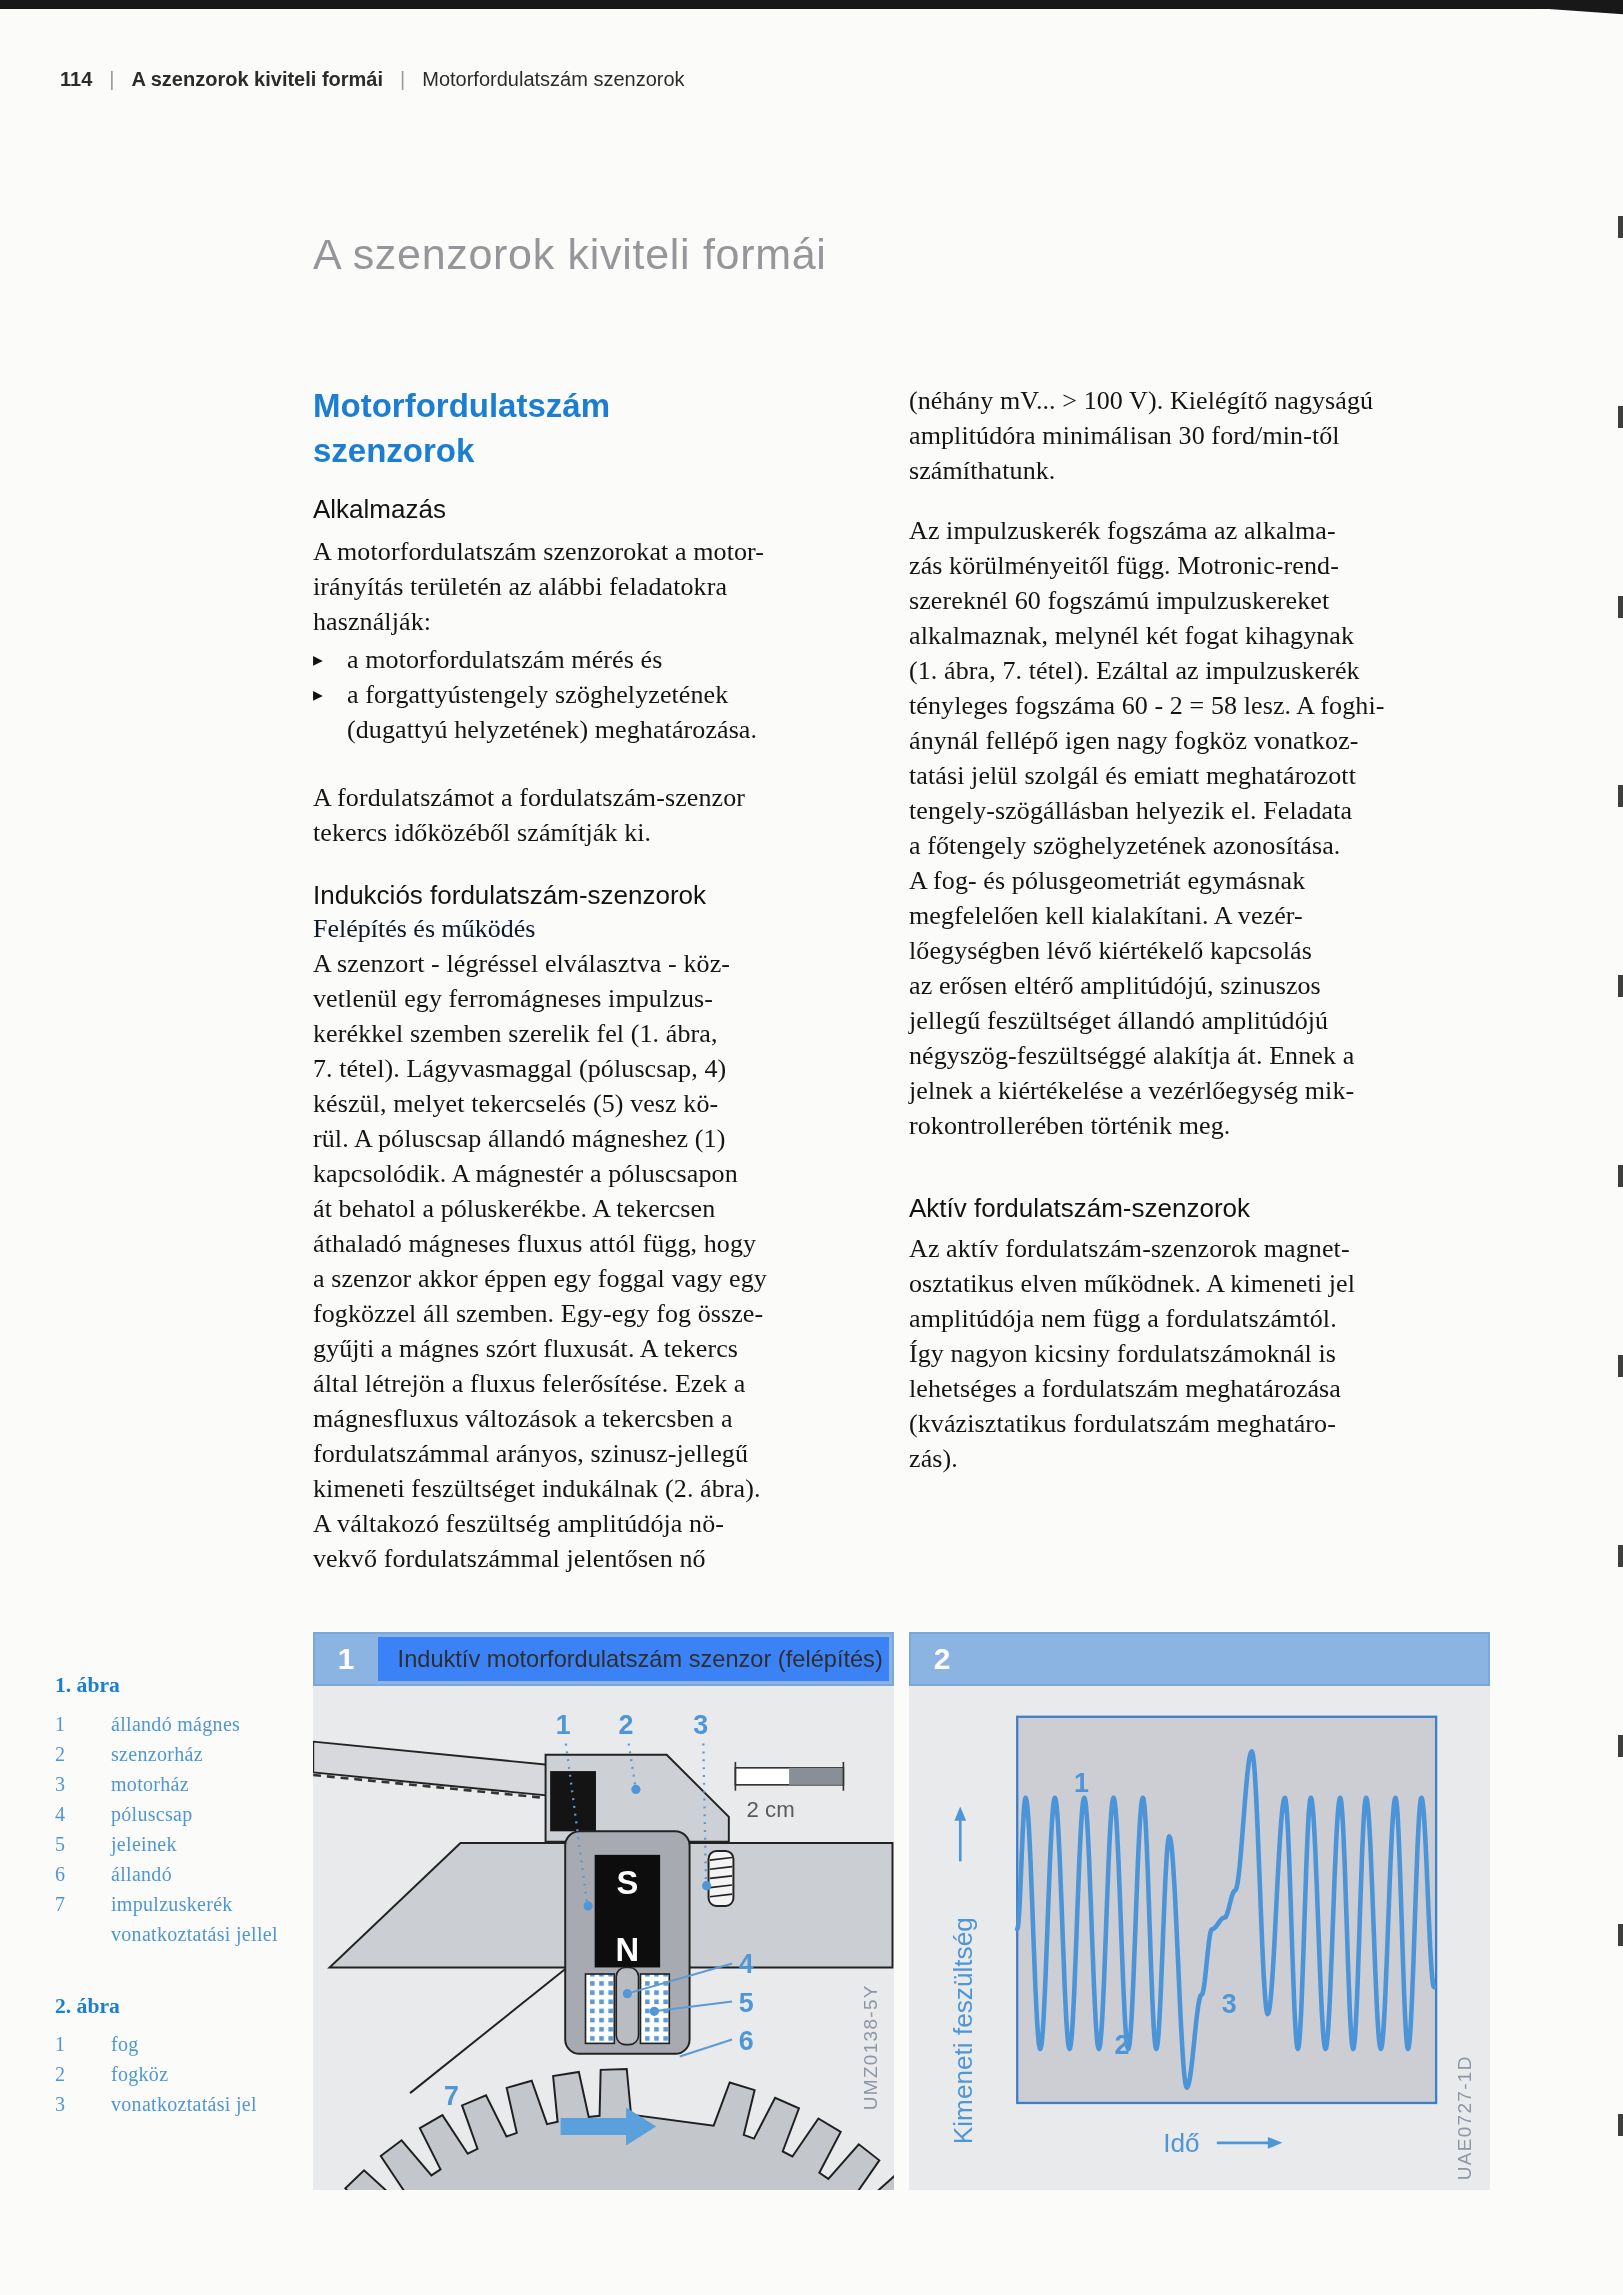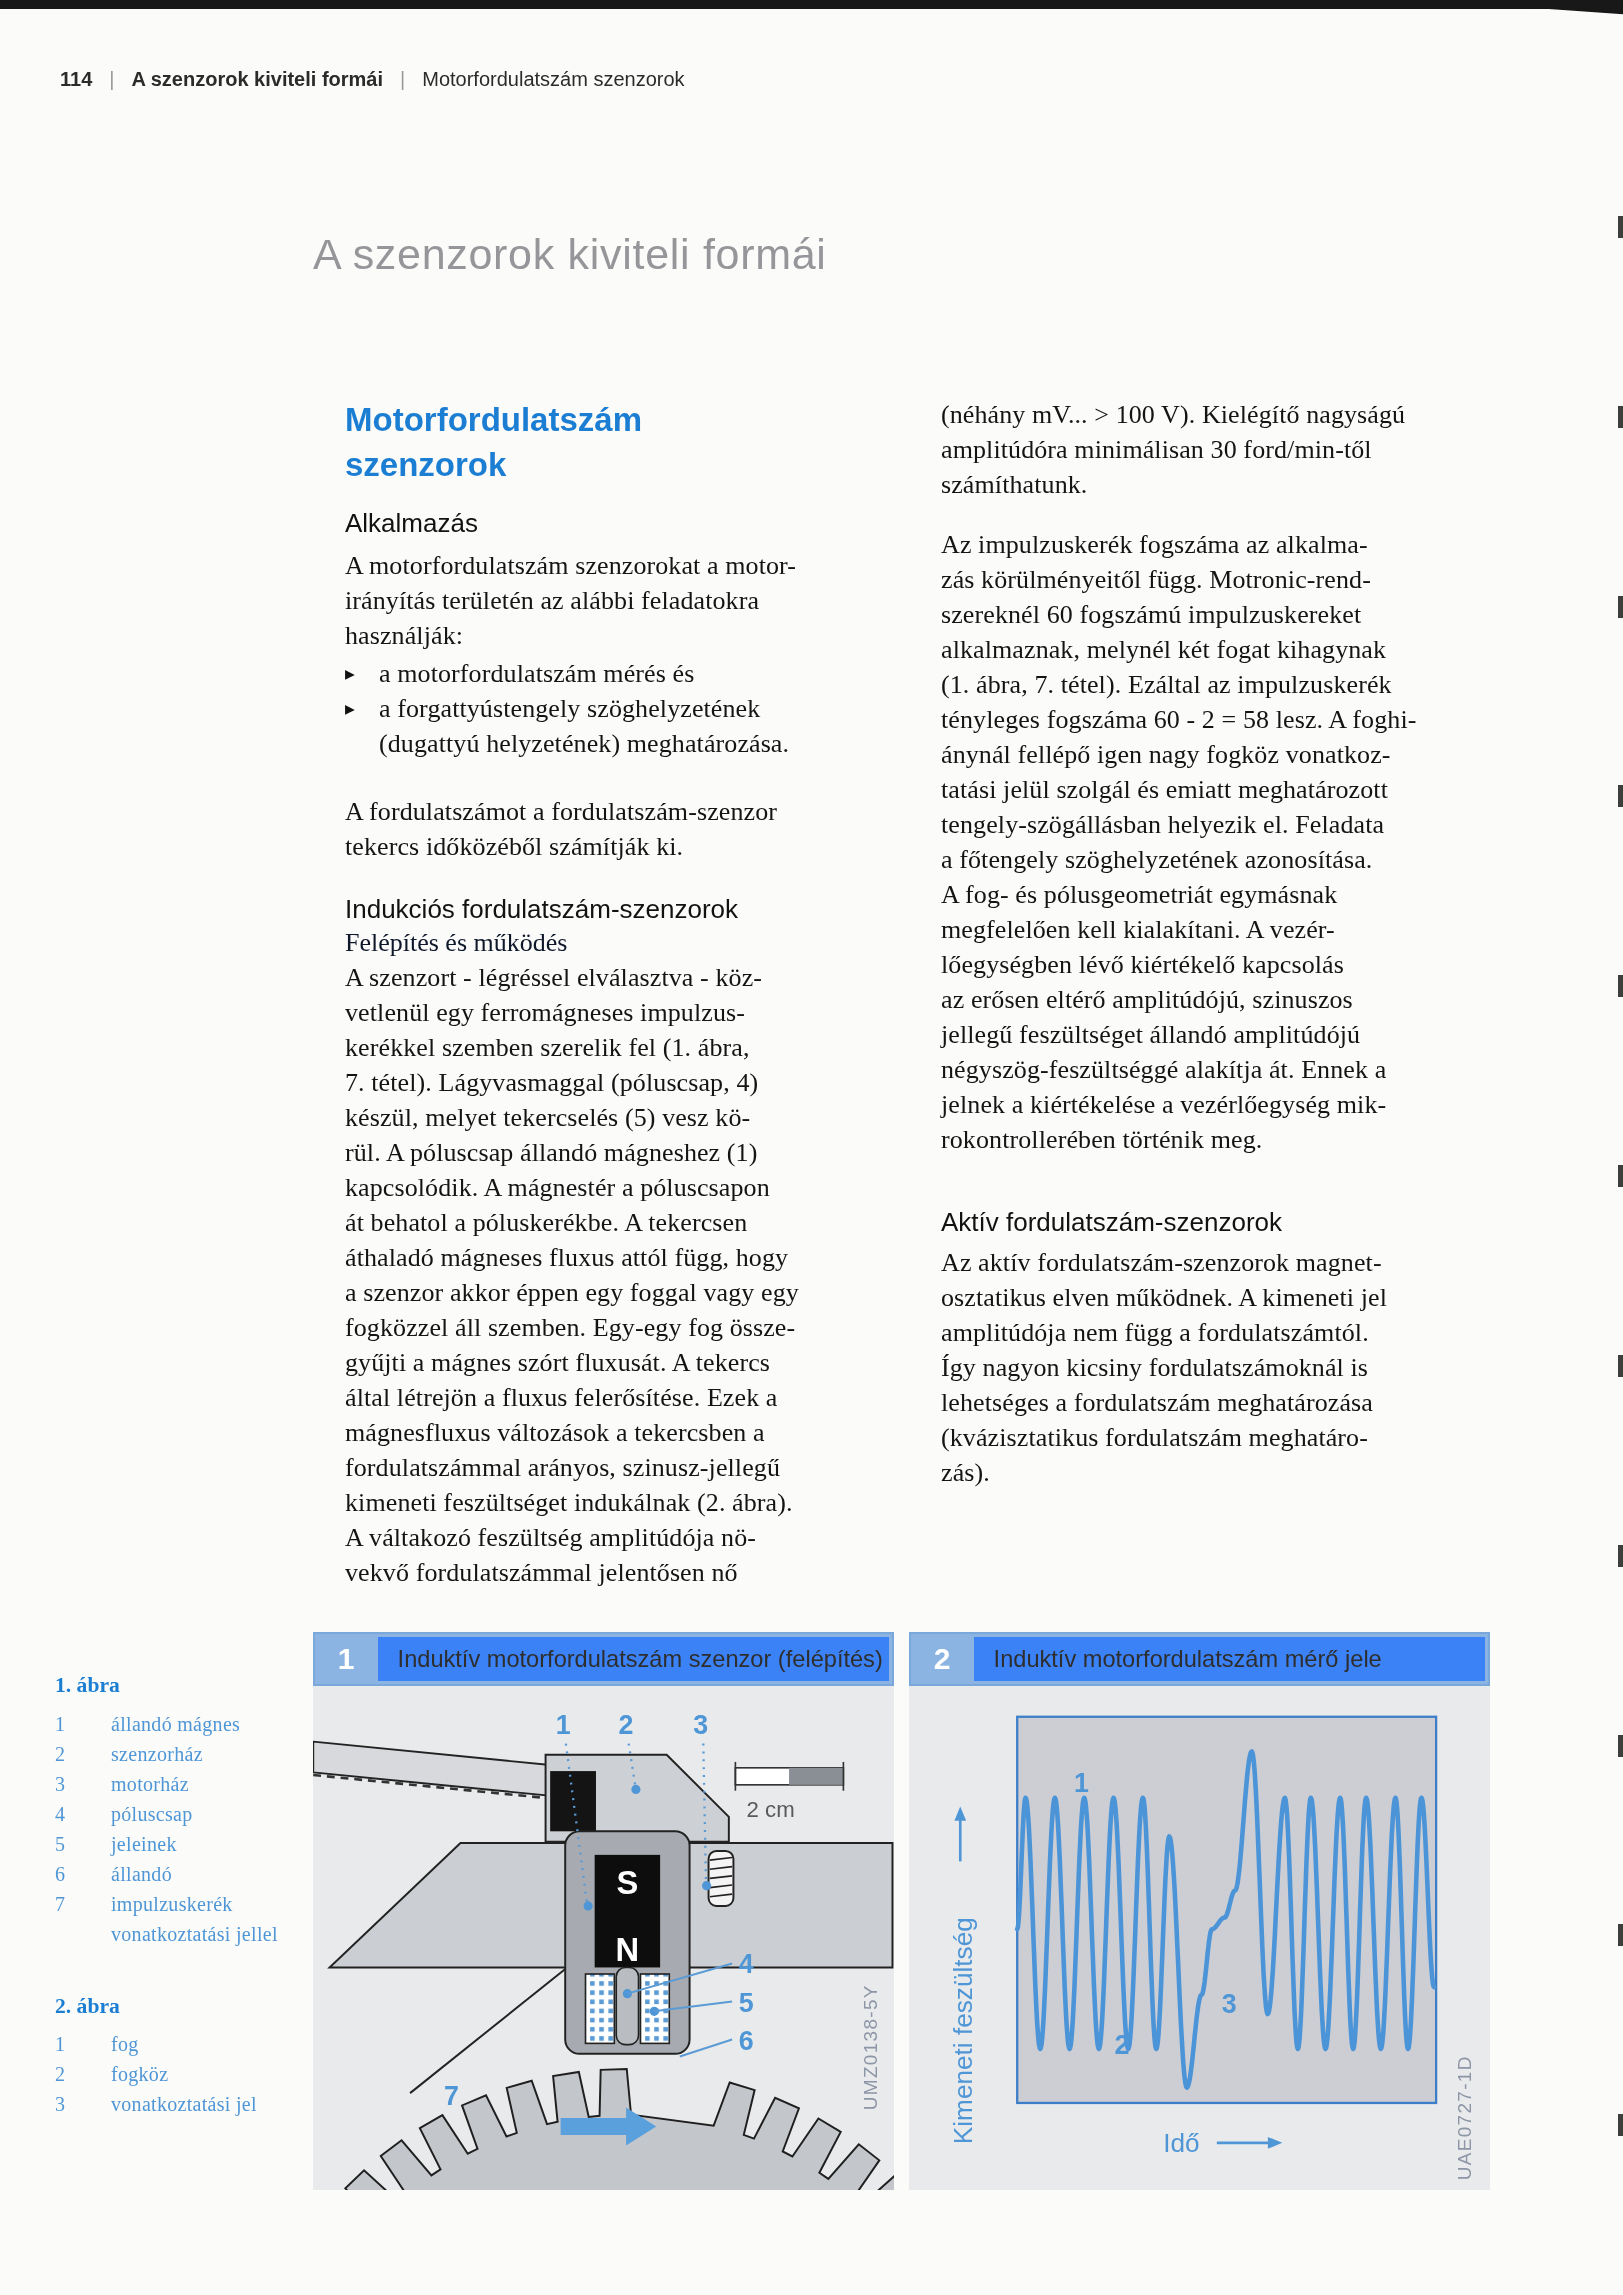--- a/index.html
+++ b/index.html
@@ -16,21 +16,21 @@
   .page-header{position:absolute;left:60px;top:68px;font-family:"Liberation Sans",sans-serif;
                font-size:20px;color:#2b2b2b;white-space:nowrap;}
   .page-header .b{font-weight:bold;}
   .page-header .sep{color:#9a9a9a;padding:0 17px;font-weight:normal;}
 
   
   .main-title{position:absolute;left:313px;top:230px;margin:0;font-family:"Liberation Sans",sans-serif;
               font-weight:400;font-size:43px;letter-spacing:0.7px;color:#96969a;}
 
   
-  .col{position:absolute;top:397px;width:556px;margin-left:32px;}
+  .col{position:absolute;top:383px;width:556px;}
   .col-left{left:313px;}
   .col-right{left:909px;}
   .blue-heading{margin:0;font-family:"Liberation Sans",sans-serif;font-weight:bold;font-size:33px;
                 line-height:45px;color:#1b7ed3;white-space:pre-line;}
   .h-sans{margin:0;font-family:"Liberation Sans",sans-serif;font-weight:normal;font-size:26px;
           line-height:31px;color:#121212;}
   .mt1{margin-top:21px;}
   .para{margin:0;white-space:pre-line;font-size:26px;line-height:35px;letter-spacing:0.1px;}
   .p-top{margin-top:9.2px;}
   .p-gap{margin-top:33px;}
@@ -303,21 +303,20 @@
         <text x="650" y="556" class="callout">6</text>
         <text x="200" y="640" class="callout">7</text>
         <text transform="translate(862,648) rotate(-90)" class="fig-code">UMZ0138-5Y</text>
       </svg>
     </div>
   </figure>
 
   <figure class="fig fig2">
     <div class="fig-strip">
       <div class="fig-badge">2</div>
-      <div class="fig-capbar">Induktív motorfordulatszám mérő jele</div>
     </div>
     <div class="fig-content">
       <svg width="581" height="504" viewBox="0 0 887 770">
         <rect x="0" y="0" width="887" height="770" fill="#e9eaec"></rect>
         <rect x="165" y="47" width="640" height="590" fill="#cdced3" stroke="#3d7ec9" stroke-width="3.5"></rect>
         <path id="signalPath" d="M165.0,371.5 L165.5,370.6 L166.1,368.1 L166.6,363.9 L167.1,358.1 L167.7,350.8 L168.2,342.1 L168.7,332.3 L169.3,321.4 L169.8,309.6 L170.3,297.2 L170.9,284.3 L171.4,271.2 L171.9,258.1 L172.5,245.2 L173.0,232.8 L173.5,221.1 L174.1,210.1 L174.6,200.3 L175.1,191.6 L175.7,184.3 L176.2,178.5 L176.7,174.3 L177.3,171.8 L177.8,170.9 L178.7,172.5 L179.7,177.4 L180.6,185.5 L181.5,196.6 L182.5,210.5 L183.4,227.1 L184.3,245.9 L185.3,266.8 L186.2,289.3 L187.1,313.0 L188.1,337.6 L189.0,362.6 L189.9,387.7 L190.9,412.3 L191.8,436.0 L192.7,458.5 L193.7,479.4 L194.6,498.2 L195.5,514.8 L196.5,528.7 L197.4,539.8 L198.3,547.9 L199.3,552.8 L200.2,554.4 L201.1,552.8 L202.1,547.9 L203.0,539.8 L203.9,528.7 L204.9,514.8 L205.8,498.2 L206.7,479.4 L207.7,458.5 L208.6,436.0 L209.5,412.3 L210.5,387.7 L211.4,362.7 L212.3,337.6 L213.3,313.0 L214.2,289.3 L215.1,266.8 L216.1,245.9 L217.0,227.1 L217.9,210.5 L218.9,196.6 L219.8,185.5 L220.7,177.4 L221.7,172.5 L222.6,170.9 L223.5,172.5 L224.5,177.4 L225.4,185.5 L226.3,196.6 L227.3,210.5 L228.2,227.1 L229.1,245.9 L230.1,266.8 L231.0,289.3 L231.9,313.0 L232.9,337.6 L233.8,362.6 L234.7,387.7 L235.7,412.3 L236.6,436.0 L237.5,458.5 L238.5,479.4 L239.4,498.2 L240.3,514.8 L241.3,528.7 L242.2,539.8 L243.1,547.9 L244.1,552.8 L245.0,554.4 L245.9,552.8 L246.9,547.9 L247.8,539.8 L248.7,528.7 L249.7,514.8 L250.6,498.2 L251.5,479.4 L252.5,458.5 L253.4,436.0 L254.3,412.3 L255.3,387.7 L256.2,362.7 L257.1,337.6 L258.1,313.0 L259.0,289.3 L259.9,266.8 L260.9,245.9 L261.8,227.1 L262.7,210.5 L263.7,196.6 L264.6,185.5 L265.5,177.4 L266.5,172.5 L267.4,170.9 L268.3,172.5 L269.3,177.4 L270.2,185.5 L271.1,196.6 L272.1,210.5 L273.0,227.1 L273.9,245.9 L274.9,266.8 L275.8,289.3 L276.7,313.0 L277.7,337.6 L278.6,362.6 L279.5,387.7 L280.5,412.3 L281.4,436.0 L282.3,458.5 L283.3,479.4 L284.2,498.2 L285.1,514.8 L286.1,528.7 L287.0,539.8 L287.9,547.9 L288.9,552.8 L289.8,554.4 L290.7,552.8 L291.7,547.9 L292.6,539.8 L293.5,528.7 L294.5,514.8 L295.4,498.2 L296.3,479.4 L297.3,458.5 L298.2,436.0 L299.1,412.3 L300.1,387.7 L301.0,362.7 L301.9,337.6 L302.9,313.0 L303.8,289.3 L304.7,266.8 L305.7,245.9 L306.6,227.1 L307.5,210.5 L308.5,196.6 L309.4,185.5 L310.3,177.4 L311.3,172.5 L312.2,170.9 L313.1,172.5 L314.1,177.4 L315.0,185.5 L315.9,196.6 L316.9,210.5 L317.8,227.1 L318.7,245.9 L319.7,266.8 L320.6,289.3 L321.5,313.0 L322.5,337.6 L323.4,362.6 L324.3,387.7 L325.3,412.3 L326.2,436.0 L327.1,458.5 L328.1,479.4 L329.0,498.2 L329.9,514.8 L330.9,528.7 L331.8,539.8 L332.7,547.9 L333.7,552.8 L334.6,554.4 L335.5,552.8 L336.5,547.9 L337.4,539.8 L338.3,528.7 L339.3,514.8 L340.2,498.2 L341.1,479.4 L342.1,458.5 L343.0,436.0 L343.9,412.3 L344.9,387.7 L345.8,362.7 L346.7,337.6 L347.7,313.0 L348.6,289.3 L349.5,266.8 L350.5,245.9 L351.4,227.1 L352.3,210.5 L353.3,196.6 L354.2,185.5 L355.1,177.4 L356.1,172.5 L357.0,170.9 L357.9,172.5 L358.7,177.4 L359.6,185.5 L360.4,196.6 L361.3,210.5 L362.1,227.1 L363.0,245.9 L363.8,266.8 L364.7,289.3 L365.5,313.0 L366.4,337.6 L367.2,362.6 L368.1,387.7 L368.9,412.3 L369.8,436.0 L370.7,458.5 L371.5,479.4 L372.4,498.2 L373.2,514.8 L374.1,528.7 L374.9,539.8 L375.8,547.9 L376.6,552.8 L377.5,554.4 L378.3,553.0 L379.1,548.9 L380.0,542.0 L380.8,532.7 L381.6,520.9 L382.4,506.9 L383.3,490.9 L384.1,473.3 L384.9,454.2 L385.7,434.1 L386.6,413.3 L387.4,392.1 L388.2,371.0 L389.1,350.2 L389.9,330.1 L390.7,311.0 L391.5,293.4 L392.4,277.4 L393.2,263.4 L394.0,251.6 L394.8,242.3 L395.7,235.4 L396.5,231.3 L397.3,229.9 L398.4,231.5 L399.6,236.4 L400.7,244.5 L401.8,255.6 L402.9,269.5 L404.0,286.1 L405.2,304.9 L406.3,325.8 L407.4,348.3 L408.5,372.0 L409.6,396.6 L410.8,421.6 L411.9,446.7 L413.0,471.3 L414.1,495.0 L415.2,517.5 L416.4,538.4 L417.5,557.2 L418.6,573.8 L419.7,587.7 L420.8,598.8 L422.0,606.9 L423.1,611.8 L424.2,613.4 L425.1,612.8 L426.1,611.0 L427.0,608.0 L427.9,603.9 L428.9,598.8 L429.8,592.7 L430.7,585.7 L431.7,578.0 L432.6,569.7 L433.5,560.9 L434.5,551.8 L435.4,542.6 L436.3,533.4 L437.3,524.3 L438.2,515.5 L439.1,507.2 L440.1,499.5 L441.0,492.5 L441.9,486.4 L442.9,481.3 L443.8,477.2 L444.7,474.2 L445.7,472.4 L446.6,471.8 L447.3,471.4 L447.9,470.1 L448.6,468.0 L449.3,465.1 L449.9,461.4 L450.6,457.1 L451.3,452.2 L451.9,446.7 L452.6,440.8 L453.3,434.6 L453.9,428.2 L454.6,421.6 L455.3,415.1 L455.9,408.7 L456.6,402.5 L457.3,396.6 L457.9,391.1 L458.6,386.2 L459.3,381.9 L459.9,378.2 L460.6,375.3 L461.3,373.2 L461.9,371.9 L462.6,371.5 L463.4,371.4 L464.2,371.2 L465.0,370.8 L465.8,370.3 L466.6,369.7 L467.4,368.9 L468.2,368.0 L469.0,367.1 L469.8,366.0 L470.6,364.9 L471.4,363.8 L472.2,362.7 L473.0,361.5 L473.8,360.4 L474.6,359.3 L475.4,358.2 L476.2,357.3 L477.0,356.4 L477.8,355.6 L478.6,355.0 L479.4,354.5 L480.2,354.1 L481.0,353.9 L481.8,353.8 L482.5,353.6 L483.1,353.1 L483.8,352.2 L484.5,351.0 L485.1,349.5 L485.8,347.8 L486.5,345.7 L487.1,343.5 L487.8,341.1 L488.5,338.5 L489.1,335.8 L489.8,333.1 L490.5,330.5 L491.1,327.8 L491.8,325.2 L492.5,322.8 L493.1,320.6 L493.8,318.5 L494.5,316.8 L495.1,315.3 L495.8,314.1 L496.5,313.2 L497.1,312.7 L497.8,312.5 L498.9,311.6 L499.9,308.9 L501.0,304.4 L502.1,298.3 L503.1,290.6 L504.2,281.4 L505.3,271.0 L506.3,259.4 L507.4,246.9 L508.5,233.8 L509.5,220.2 L510.6,206.3 L511.7,192.4 L512.7,178.8 L513.8,165.7 L514.9,153.2 L515.9,141.6 L517.0,131.2 L518.1,122.0 L519.1,114.3 L520.2,108.2 L521.3,103.7 L522.3,101.0 L523.4,100.1 L524.4,101.8 L525.4,106.9 L526.4,115.4 L527.5,127.0 L528.5,141.6 L529.5,158.9 L530.5,178.6 L531.5,200.4 L532.5,223.9 L533.5,248.8 L534.5,274.5 L535.6,300.7 L536.6,326.9 L537.6,352.6 L538.6,377.5 L539.6,401.0 L540.6,422.8 L541.6,442.5 L542.7,459.8 L543.7,474.4 L544.7,486.0 L545.7,494.5 L546.7,499.6 L547.7,501.3 L548.8,499.9 L549.9,495.7 L551.0,488.7 L552.1,479.2 L553.2,467.2 L554.3,452.9 L555.4,436.7 L556.5,418.7 L557.6,399.3 L558.7,378.9 L559.7,357.7 L560.8,336.1 L561.9,314.5 L563.0,293.3 L564.1,272.9 L565.2,253.5 L566.3,235.5 L567.4,219.3 L568.5,205.0 L569.6,193.0 L570.7,183.5 L571.8,176.5 L572.9,172.3 L574.0,170.9 L574.8,172.5 L575.6,177.4 L576.4,185.5 L577.3,196.6 L578.1,210.5 L578.9,227.1 L579.7,245.9 L580.6,266.8 L581.4,289.3 L582.2,313.0 L583.1,337.6 L583.9,362.6 L584.7,387.7 L585.5,412.3 L586.4,436.0 L587.2,458.5 L588.0,479.4 L588.8,498.2 L589.7,514.8 L590.5,528.7 L591.3,539.8 L592.1,547.9 L593.0,552.8 L593.8,554.4 L594.6,552.8 L595.5,547.9 L596.3,539.8 L597.1,528.7 L597.9,514.8 L598.8,498.2 L599.6,479.4 L600.4,458.5 L601.2,436.0 L602.1,412.3 L602.9,387.7 L603.7,362.7 L604.5,337.6 L605.4,313.0 L606.2,289.3 L607.0,266.8 L607.9,245.9 L608.7,227.1 L609.5,210.5 L610.3,196.6 L611.2,185.5 L612.0,177.4 L612.8,172.5 L613.6,170.9 L614.6,172.5 L615.5,177.4 L616.4,185.5 L617.4,196.6 L618.3,210.5 L619.2,227.1 L620.2,245.9 L621.1,266.8 L622.0,289.3 L623.0,313.0 L623.9,337.6 L624.8,362.6 L625.8,387.7 L626.7,412.3 L627.6,436.0 L628.6,458.5 L629.5,479.4 L630.4,498.2 L631.4,514.8 L632.3,528.7 L633.2,539.8 L634.2,547.9 L635.1,552.8 L636.0,554.4 L637.0,552.8 L637.9,547.9 L638.8,539.8 L639.8,528.7 L640.7,514.8 L641.6,498.2 L642.6,479.4 L643.5,458.5 L644.4,436.0 L645.4,412.3 L646.3,387.7 L647.2,362.7 L648.2,337.6 L649.1,313.0 L650.0,289.3 L651.0,266.8 L651.9,245.9 L652.8,227.1 L653.8,210.5 L654.7,196.6 L655.6,185.5 L656.6,177.4 L657.5,172.5 L658.4,170.9 L659.3,172.5 L660.1,177.4 L660.9,185.5 L661.7,196.6 L662.6,210.5 L663.4,227.1 L664.2,245.9 L665.1,266.8 L665.9,289.3 L666.7,313.0 L667.5,337.6 L668.4,362.6 L669.2,387.7 L670.0,412.3 L670.8,436.0 L671.7,458.5 L672.5,479.4 L673.3,498.2 L674.1,514.8 L675.0,528.7 L675.8,539.8 L676.6,547.9 L677.5,552.8 L678.3,554.4 L679.1,552.8 L679.9,547.9 L680.8,539.8 L681.6,528.7 L682.4,514.8 L683.2,498.2 L684.1,479.4 L684.9,458.5 L685.7,436.0 L686.5,412.3 L687.4,387.7 L688.2,362.7 L689.0,337.6 L689.9,313.0 L690.7,289.3 L691.5,266.8 L692.3,245.9 L693.2,227.1 L694.0,210.5 L694.8,196.6 L695.6,185.5 L696.5,177.4 L697.3,172.5 L698.1,170.9 L699.1,172.5 L700.0,177.4 L700.9,185.5 L701.9,196.6 L702.8,210.5 L703.7,227.1 L704.7,245.9 L705.6,266.8 L706.5,289.3 L707.5,313.0 L708.4,337.6 L709.3,362.6 L710.3,387.7 L711.2,412.3 L712.1,436.0 L713.1,458.5 L714.0,479.4 L714.9,498.2 L715.9,514.8 L716.8,528.7 L717.7,539.8 L718.7,547.9 L719.6,552.8 L720.5,554.4 L721.5,552.8 L722.4,547.9 L723.3,539.8 L724.3,528.7 L725.2,514.8 L726.1,498.2 L727.1,479.4 L728.0,458.5 L728.9,436.0 L729.9,412.3 L730.8,387.7 L731.7,362.7 L732.7,337.6 L733.6,313.0 L734.5,289.3 L735.5,266.8 L736.4,245.9 L737.3,227.1 L738.3,210.5 L739.2,196.6 L740.1,185.5 L741.1,177.4 L742.0,172.5 L742.9,170.9 L743.7,172.5 L744.5,177.4 L745.3,185.5 L746.1,196.6 L746.9,210.5 L747.7,227.1 L748.5,245.9 L749.3,266.8 L750.1,289.3 L750.9,313.0 L751.7,337.6 L752.5,362.6 L753.3,387.7 L754.1,412.3 L754.9,436.0 L755.7,458.5 L756.5,479.4 L757.3,498.2 L758.1,514.8 L758.9,528.7 L759.7,539.8 L760.5,547.9 L761.3,552.8 L762.1,554.4 L763.0,552.8 L763.8,547.9 L764.7,539.8 L765.5,528.7 L766.4,514.8 L767.2,498.2 L768.1,479.4 L768.9,458.5 L769.8,436.0 L770.7,412.3 L771.5,387.7 L772.4,362.7 L773.2,337.6 L774.1,313.0 L774.9,289.3 L775.8,266.8 L776.6,245.9 L777.5,227.1 L778.3,210.5 L779.2,196.6 L780.0,185.5 L780.9,177.4 L781.7,172.5 L782.6,170.9 L783.4,172.1 L784.2,175.8 L785.0,181.9 L785.8,190.3 L786.6,200.8 L787.4,213.2 L788.2,227.5 L789.0,243.2 L789.8,260.1 L790.6,278.0 L791.4,296.6 L792.2,315.4 L793.0,334.3 L793.8,352.9 L794.6,370.8 L795.4,387.7 L796.2,403.4 L797.0,417.7 L797.8,430.1 L798.6,440.6 L799.4,449.0 L800.2,455.1 L801.0,458.8 L801.8,460.0" fill="none" stroke="#4c94d8" stroke-width="7" stroke-linejoin="round" stroke-linecap="round"></path>
         <text x="263" y="162" text-anchor="middle" class="callout">1</text>
         <text x="325" y="562" text-anchor="middle" class="callout">2</text>
         <text x="489" y="500" text-anchor="middle" class="callout">3</text>
 

